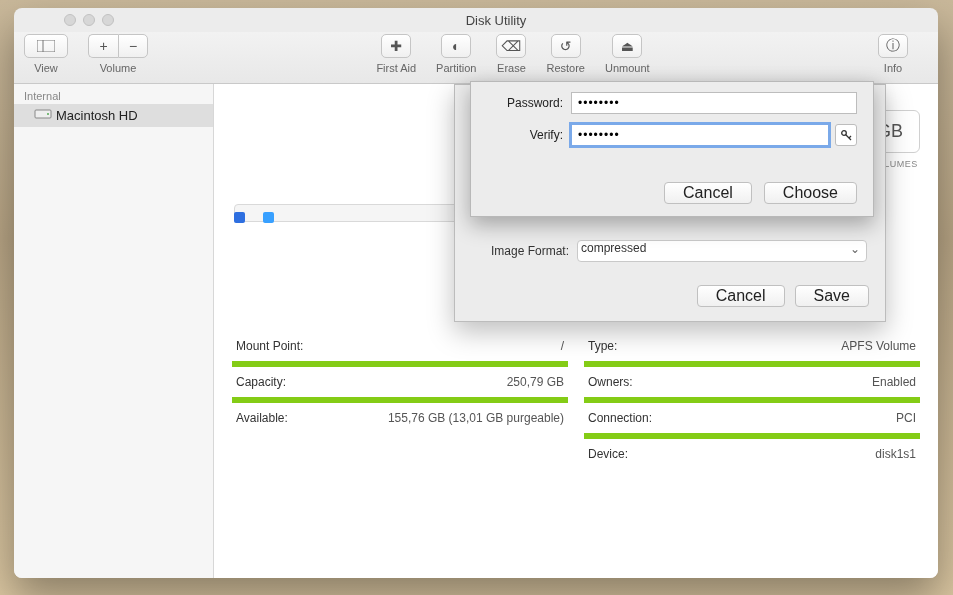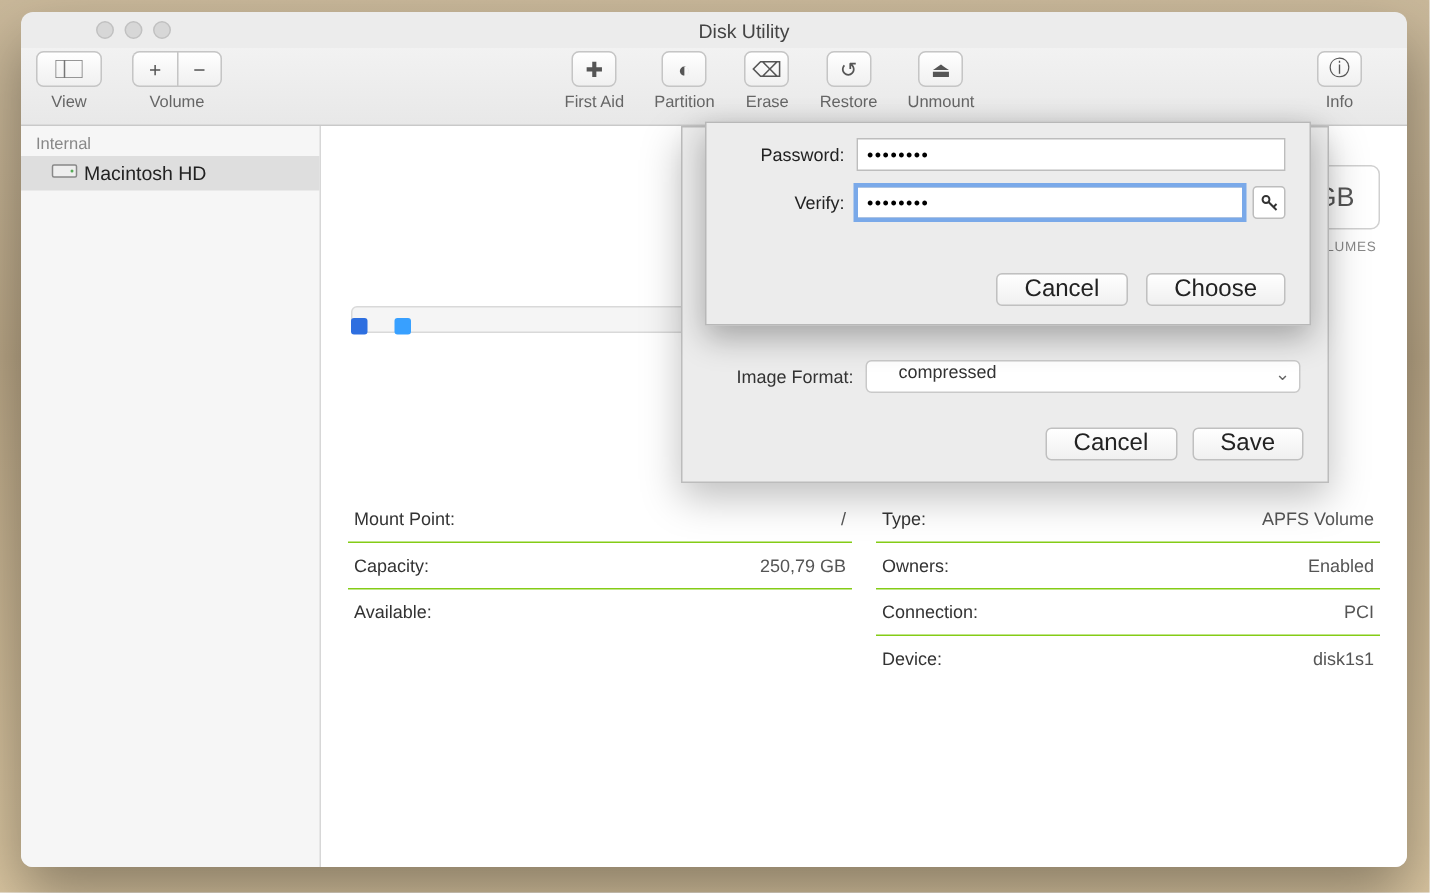--- a/index.html
+++ b/index.html
@@ -28,29 +28,29 @@
   .capnote { font-size:9px; color:#888; letter-spacing:.5px; margin-top:6px; }
   .usage { position:absolute; left:20px; top:120px; right:230px; height:30px; }
   .usage-bar { height:18px; border:1px solid #d9d9d9; border-radius:4px; background:#f5f5f5; }
   .legend { position:absolute; left:20px; top:128px; display:flex; gap:18px; font-size:11px; color:#444; }
   .lg { display:flex; align-items:center; gap:6px; }
   .sq { width:11px; height:11px; background:#2e6fe0; border-radius:2px; }
   .free-block { position:absolute; left:480px; top:162px; font-size:12px; color:#222; }
   .free-block .sz { color:#555; margin-top:4px; }
   .details { position:absolute; left:18px; right:18px; top:247px; display:flex; gap:16px; }
   .col { flex:1; }
-  .row { display:flex; justify-content:space-between; border-bottom:1px solid #84cc16; padding:8px 4px; font-size:12px; color:#333; }
+  .row { display:flex; justify-content:space-between; border-bottom:6px solid #84cc16; padding:8px 4px; font-size:12px; color:#333; }
   .row:last-child { border-bottom:none; }
   .row .v { color:#555; }
 
   
   .dlg1 { position:absolute; left:240px; top:0px; width:432px; height:238px; background:#ececec; border:1px solid #bcbcbc; border-radius:0; box-shadow:0 10px 25px rgba(0,0,0,.25); z-index:5; }
   .dlg1-row { display:flex; align-items:center; margin:17px 18px; }
   .dlg1-row label { width:96px; text-align:right; font-size:12px; color:#333; margin-right:8px; }
-  .dlg1-sel { flex:1; height:22px; border:1px solid #c9c9c9; border-radius:4px; background:#fff; font-size:12px; padding:0 20px 0 21px; position:relative; color:#333; }
+  .dlg1-sel { flex:1; height:22px; border:1px solid #c9c9c9; border-radius:4px; background:#fff; font-size:12px; padding:0 20px 0 3px; position:relative; color:#333; }
   .dlg1-sel:after { content:"⌄"; position:absolute; right:6px; top:1px; font-size:12px; color:#666; }
   .dlg1-btns { position:absolute; right:16px; bottom:14px; display:flex; gap:10px; }
   .mbtn { height:22px; padding:0 18px; font-size:16px; background:linear-gradient(#fff,#f0f0f0); border:1px solid #c0c0c0; border-radius:4px; color:#222; display:flex; align-items:center; }
 
   
   .dlg2 { position:absolute; left:256px; top:-3px; width:404px; height:136px; background:#ececec; border:1px solid #b8b8b8; box-shadow:0 8px 20px rgba(0,0,0,.3); z-index:10; }
   .dlg2-row { display:flex; align-items:center; margin:10px 16px 0 16px; }
   .dlg2-row label { width:76px; text-align:right; font-size:12px; color:#222; margin-right:8px; }
   .pw { flex:1; height:22px; border:1px solid #bdbdbd; background:#fff; padding:0 6px; font-size:12px; letter-spacing:1px; }
   .pw.focus { outline:3px solid #7aa9e9; outline-offset:-1px; }
@@ -172,20 +172,21 @@
           <div class="row">
               <span>Mount Point:</span>
               <span class="v">/</span>
             </div>
           <div class="row">
               <span>Capacity:</span>
               <span class="v">250,79 GB</span>
             </div>
           <div class="row">
               <span>Available:</span>
+              <span class="v">155,76 GB (13,01 GB purgeable)</span>
             </div>
         </div>
         <div class="col">
           <div class="row">
               <span>Type:</span>
               <span class="v">APFS Volume</span>
             </div>
           <div class="row">
               <span>Owners:</span>
               <span class="v">Enabled</span>

